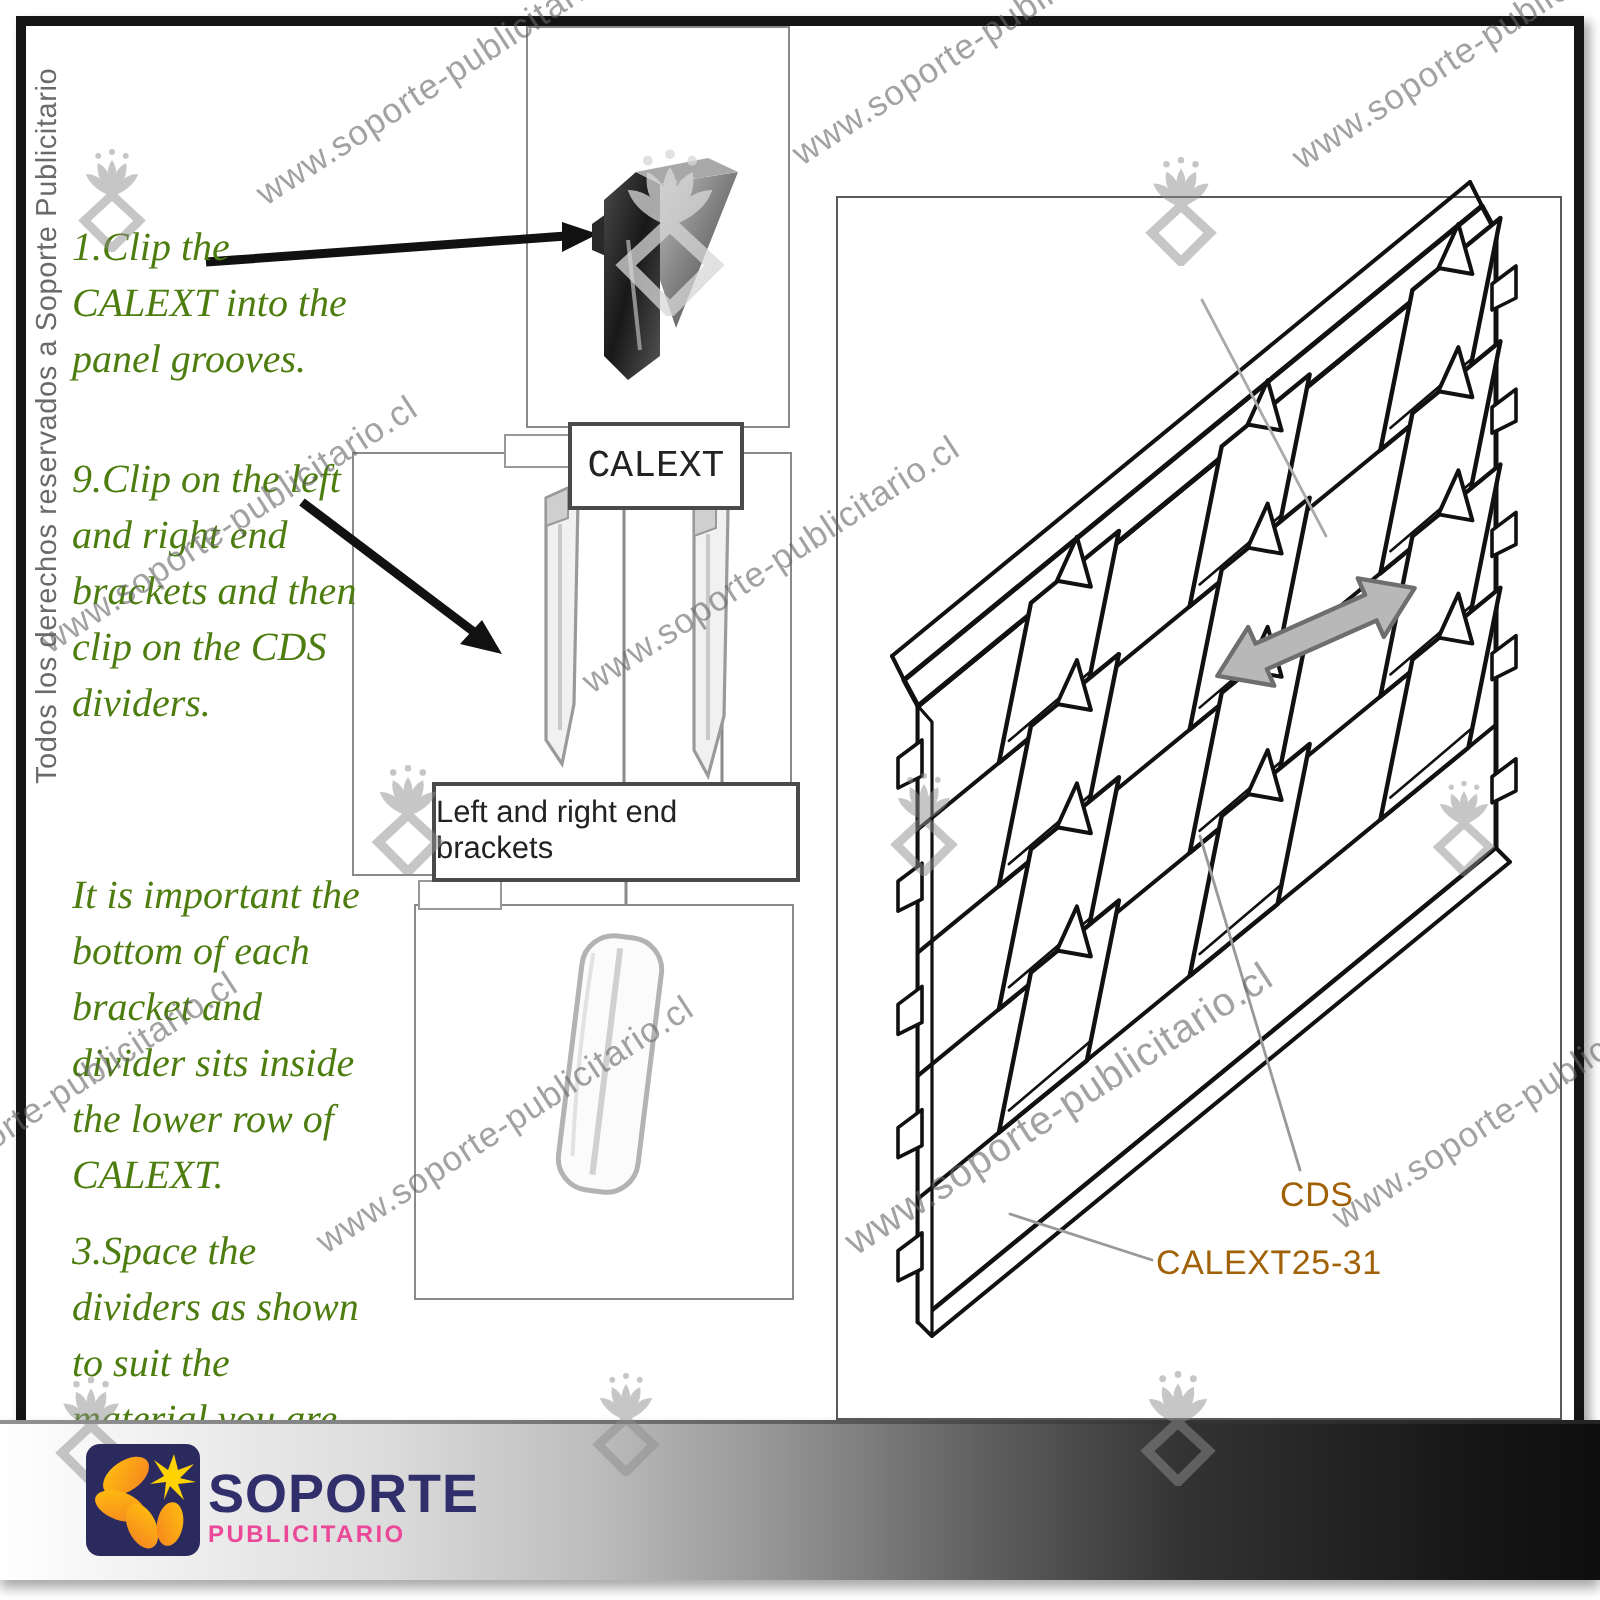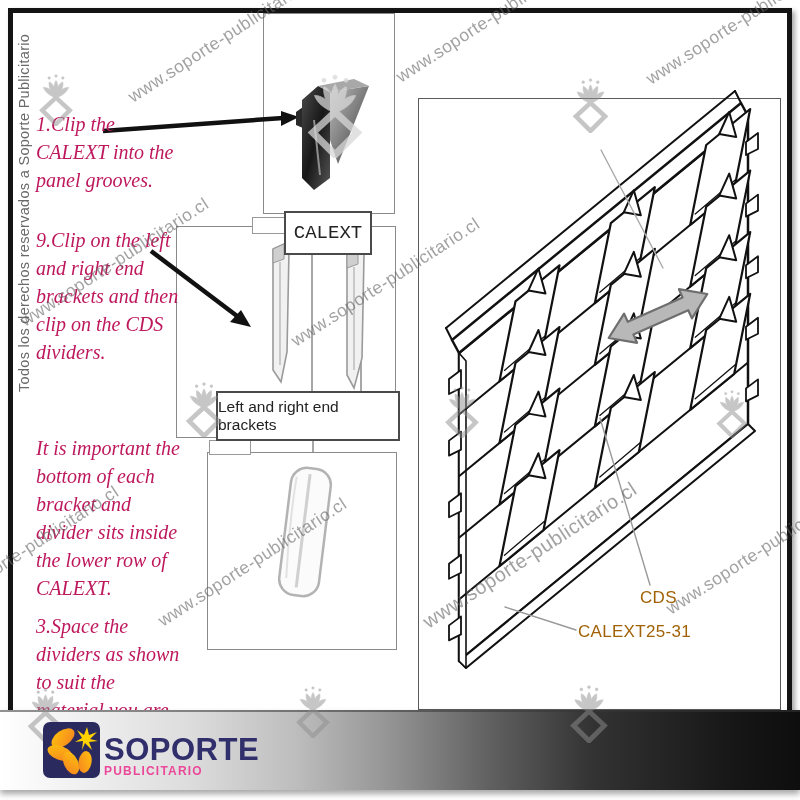--- a/index.html
+++ b/index.html
@@ -8,21 +8,21 @@
   
   #frame{position:absolute;left:8px;top:8px;width:774px;height:761px;
          border:5px solid #141414;background:#fff;z-index:1;
          box-shadow:3px 3px 5px rgba(0,0,0,.35);}
   
   .dbox{position:absolute;background:#fff;border:1.5px solid #8a8a8a;z-index:5;}
   .lbox{position:absolute;background:#fff;border:2px solid #4a4a4a;z-index:8;
         display:flex;align-items:center;justify-content:center;color:#222;}
   
   .instr{position:absolute;z-index:7;font-family:"Liberation Serif",serif;
-         font-style:italic;font-size:20px;line-height:1.4;color:#be185d;
+         font-style:italic;font-size:20px;line-height:1.4;color:#4d7c0f;
          white-space:pre-line;font-weight:500;}
   
   .annot{position:absolute;z-index:9;font-size:15px;line-height:1.38;color:#3d3d3d;
          white-space:pre-line;}
   .plabel{position:absolute;z-index:9;font-size:17px;color:#a16207;letter-spacing:.3px;}
   
   #draw{position:absolute;left:0;top:0;z-index:6;pointer-events:none;}
   
   .wmtext{position:absolute;z-index:20;color:rgba(100,100,100,.6);font-size:17.5px;
           letter-spacing:.5px;white-space:nowrap;transform:rotate(-33deg);
@@ -39,21 +39,21 @@
         border-top:2px solid rgba(55,55,55,.55);
         box-shadow:0 4px 6px rgba(0,0,0,.35);}
   #fnotice{position:absolute;right:14px;top:714px;z-index:32;text-align:right;
            color:#f7f7f7;}
   #fnotice .l1{font-size:25px;line-height:1.25;}
   #fnotice .l2{font-size:24.5px;line-height:1.25;}
   
   #brand{position:absolute;left:43px;top:722px;z-index:33;display:flex;}
   #brand-square{width:57px;height:56px;background:#2b2a5e;border-radius:7px;position:relative;}
   #brand-words{margin-left:4px;padding-top:12px;}
-  #brand-name{font-size:31px;font-weight:bold;color:#312f6b;letter-spacing:.5px;line-height:1;}
+  #brand-name{font-size:27px;font-weight:bold;color:#312f6b;letter-spacing:.5px;line-height:1;}
   #brand-sub{font-size:12px;font-weight:bold;color:#ec4899;letter-spacing:1.2px;line-height:1.15;}
 </style>
 </head>
 <body>
 
 <div id="page">
 
   <svg width="0" height="0" style="position:absolute">
     <defs>
       <g id="wm-crown">

